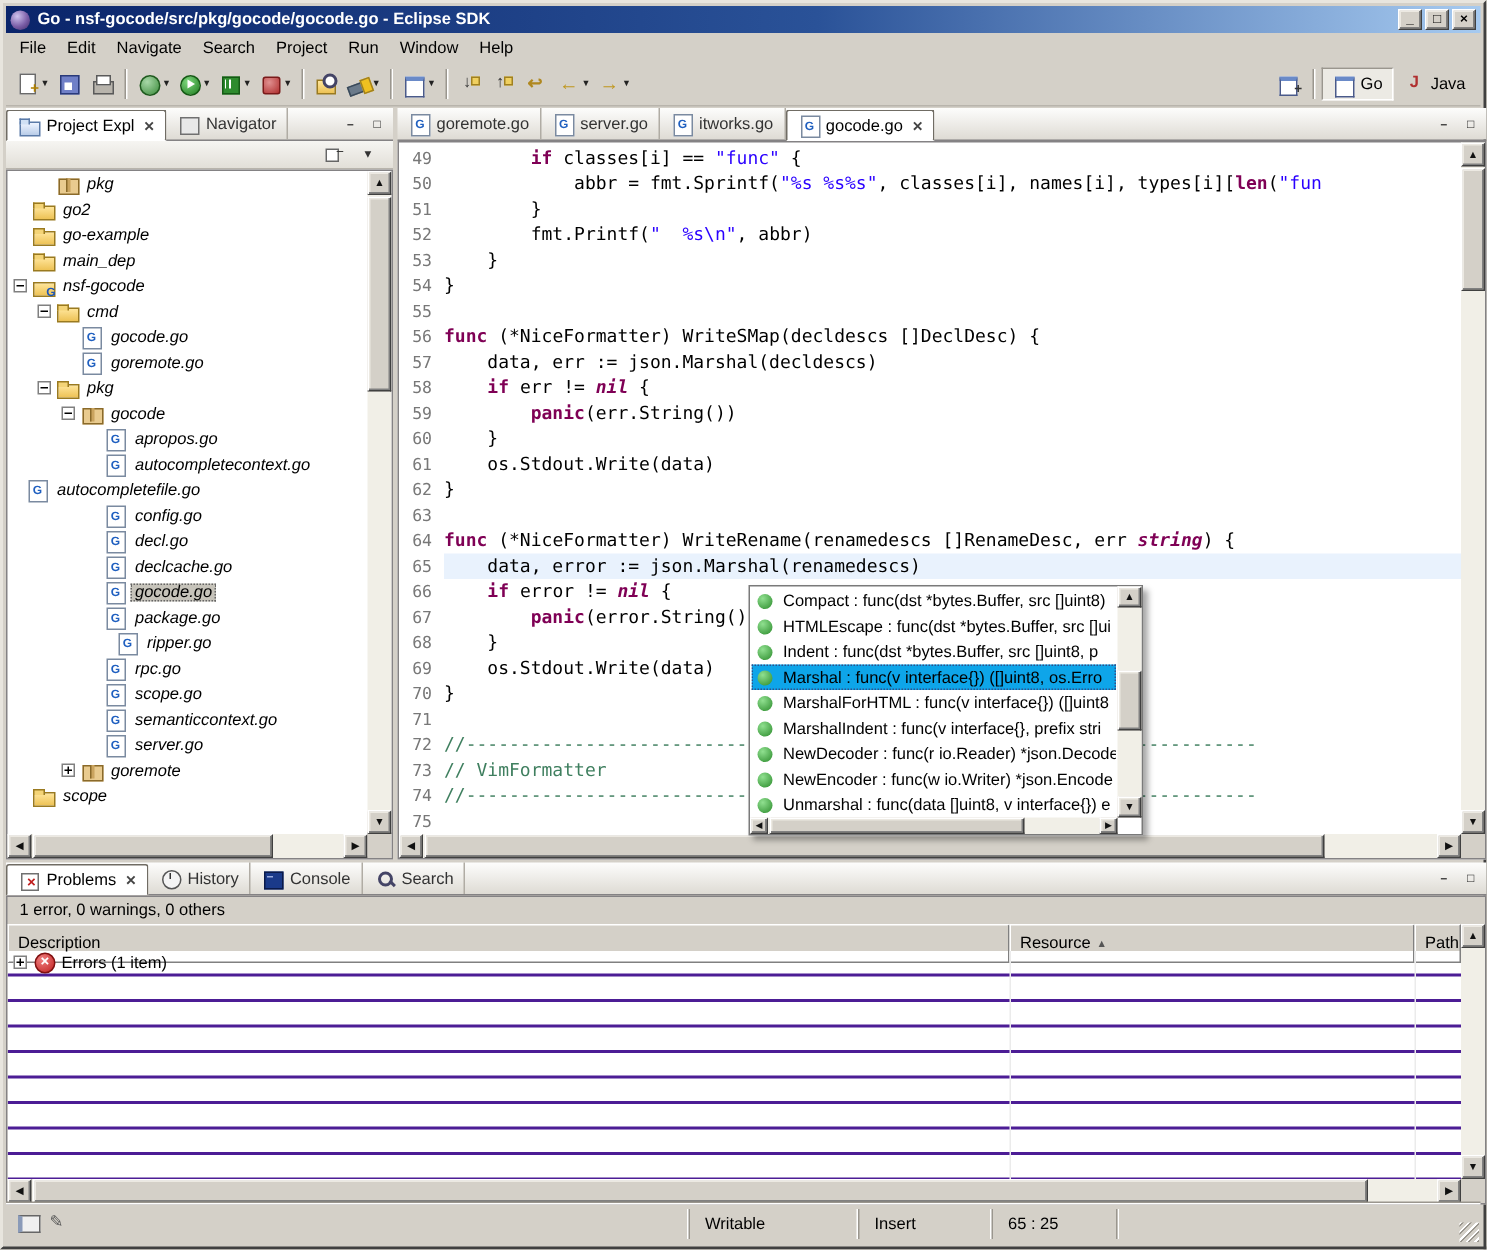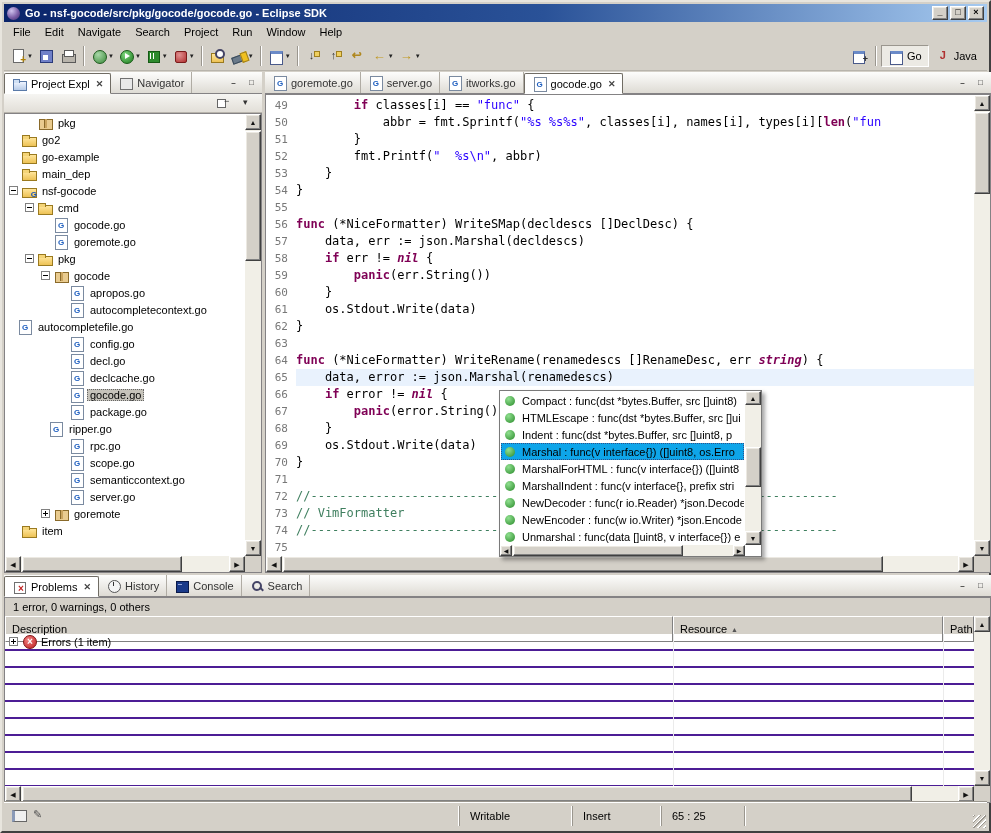--- a/index.html
+++ b/index.html
@@ -94,21 +94,21 @@
 
 .explorer { position:absolute; left:2px; top:70px; width:258px; height:501px; }
 .viewtoolbar { height:19px; background:linear-gradient(#f6f5f2,#e2dfd8); display:flex; justify-content:flex-end; align-items:center; gap:2px; padding-right:4px; border-bottom:1px solid #b8b4ac; }
 .tree-wrap { position:absolute; left:0; right:0; top:41px; bottom:0; background:#fff; border:1px solid #848284; overflow:hidden; }
 .tree { position:absolute; left:0; top:0; right:16px; bottom:16px; overflow:hidden; }
 .trow { height:17px; display:flex; align-items:center; white-space:nowrap; }
 .texp { width:9px; height:9px; border:1px solid #808080; background:#fff; margin-right:3px; position:relative; flex:none; }
 .texp::before { content:""; position:absolute; left:1px; right:1px; top:3px; height:1px; background:#000; }
 .texp.plus::after { content:""; position:absolute; top:1px; bottom:1px; left:3px; width:1px; background:#000; }
 .tspacer { width:12px; flex:none; }
-.tlabel { padding:0 3px; margin-left:2px; }
+.tlabel { padding:0 3px; margin-left:2px;font-style:italic; }
 .tlabel.sel { background:#c6c3ba; outline:1px dotted #666; outline-offset:-1px; }
 
 
 .editor-area { position:absolute; left:263px; top:70px; width:726px; height:501px; }
 .editor-body { position:absolute; left:0; right:0; top:22px; bottom:0; background:#fff; border:1px solid #848284; overflow:hidden; }
 .code-scroll { position:absolute; left:0; top:0; right:16px; bottom:16px; overflow:hidden; font-family:"DejaVu Sans Mono","Liberation Mono",monospace; font-size:12px; line-height:17px; padding-top:2px; }
 .code-line { display:flex; height:17px; }
 .lnum { width:30px; text-align:right; padding-right:8px; color:#787878; flex:none; font-size:11px; }
 .ltext { flex:1; white-space:pre; overflow:hidden; }
 .code-line.current .ltext { background:#e9f2fd; }
@@ -361,21 +361,21 @@
           <div class="trow" style="padding-left: 52px;">
             <span class="tspacer"></span>
             <span class="ic ic-gofile"></span>
             <span class="tlabel sel">gocode.go</span>
           </div>
           <div class="trow" style="padding-left: 52px;">
             <span class="tspacer"></span>
             <span class="ic ic-gofile"></span>
             <span class="tlabel">package.go</span>
           </div>
-          <div class="trow" style="padding-left: 31px;">
+          <div class="trow" style="padding-left: 60px;">
             <span class="tspacer"></span>
             <span class="ic ic-gofile"></span>
             <span class="tlabel">ripper.go</span>
           </div>
           <div class="trow" style="padding-left: 52px;">
             <span class="tspacer"></span>
             <span class="ic ic-gofile"></span>
             <span class="tlabel">rpc.go</span>
           </div>
           <div class="trow" style="padding-left: 52px;">
@@ -394,21 +394,21 @@
             <span class="tlabel">server.go</span>
           </div>
           <div class="trow" style="padding-left: 36px;">
             <span class="texp plus"></span>
             <span class="ic ic-package"></span>
             <span class="tlabel">goremote</span>
           </div>
           <div class="trow" style="padding-left: 4px;">
             <span class="tspacer"></span>
             <span class="ic ic-folder"></span>
-            <span class="tlabel">item</span>
+            <span class="tlabel">scope</span>
           </div>
         </div>
       <div class="sb" style="right:0;top:0;bottom:16px;width:16px;">
         <span class="sb-btn ar-up" style="top:0;left:0;"></span>
         <span class="sb-btn ar-dn" style="bottom:0;left:0;"></span>
         <span class="sb-thumb" style="left:0;top:17px;width:16px;height:130px;"></span>
       </div>
       <div class="sb" style="left:0;right:16px;bottom:0;height:16px;">
         <span class="sb-btn ar-lf" style="left:0;top:0;"></span>
         <span class="sb-btn ar-rt" style="right:0;top:0;"></span>

